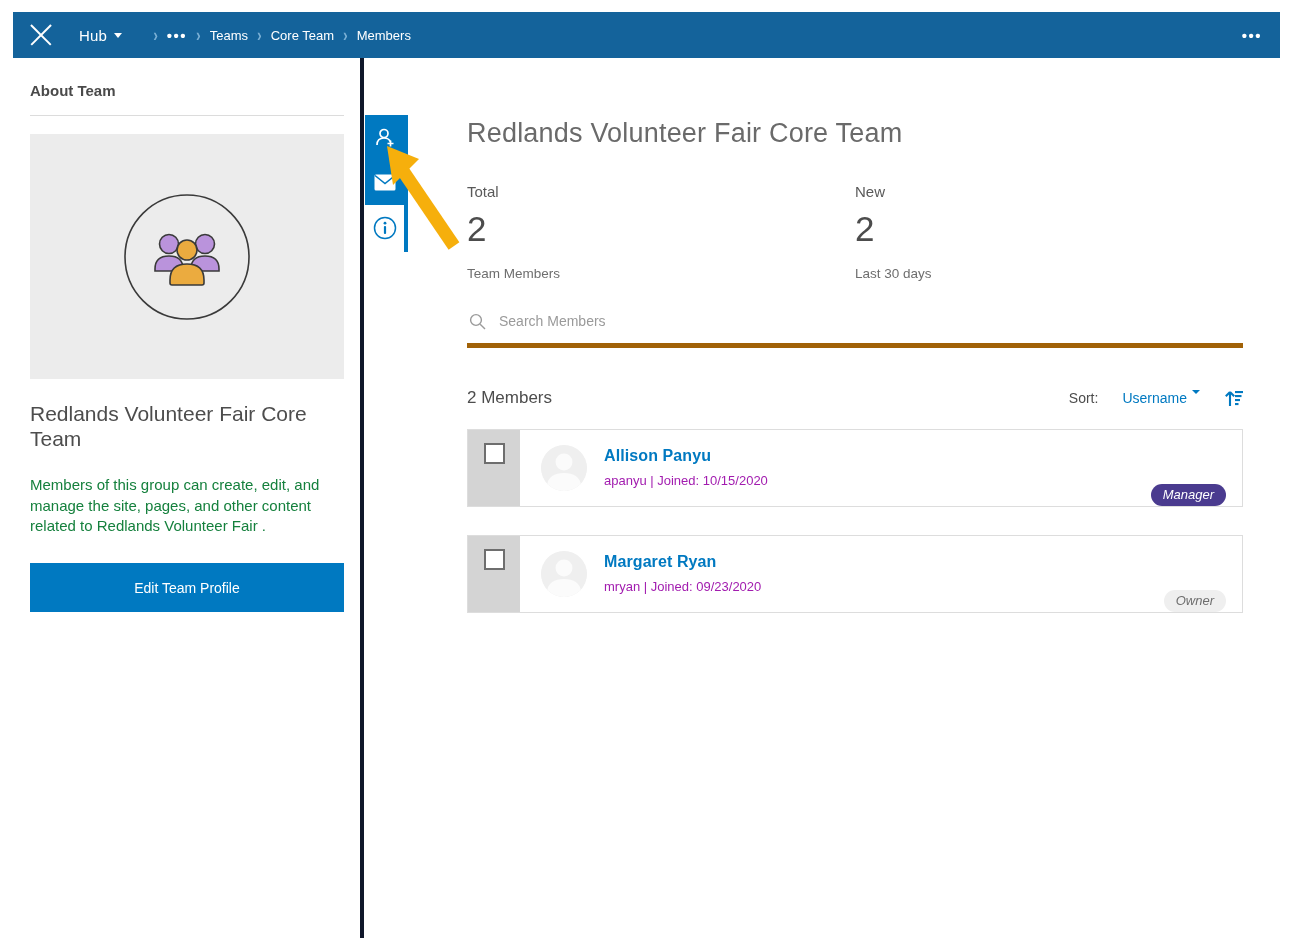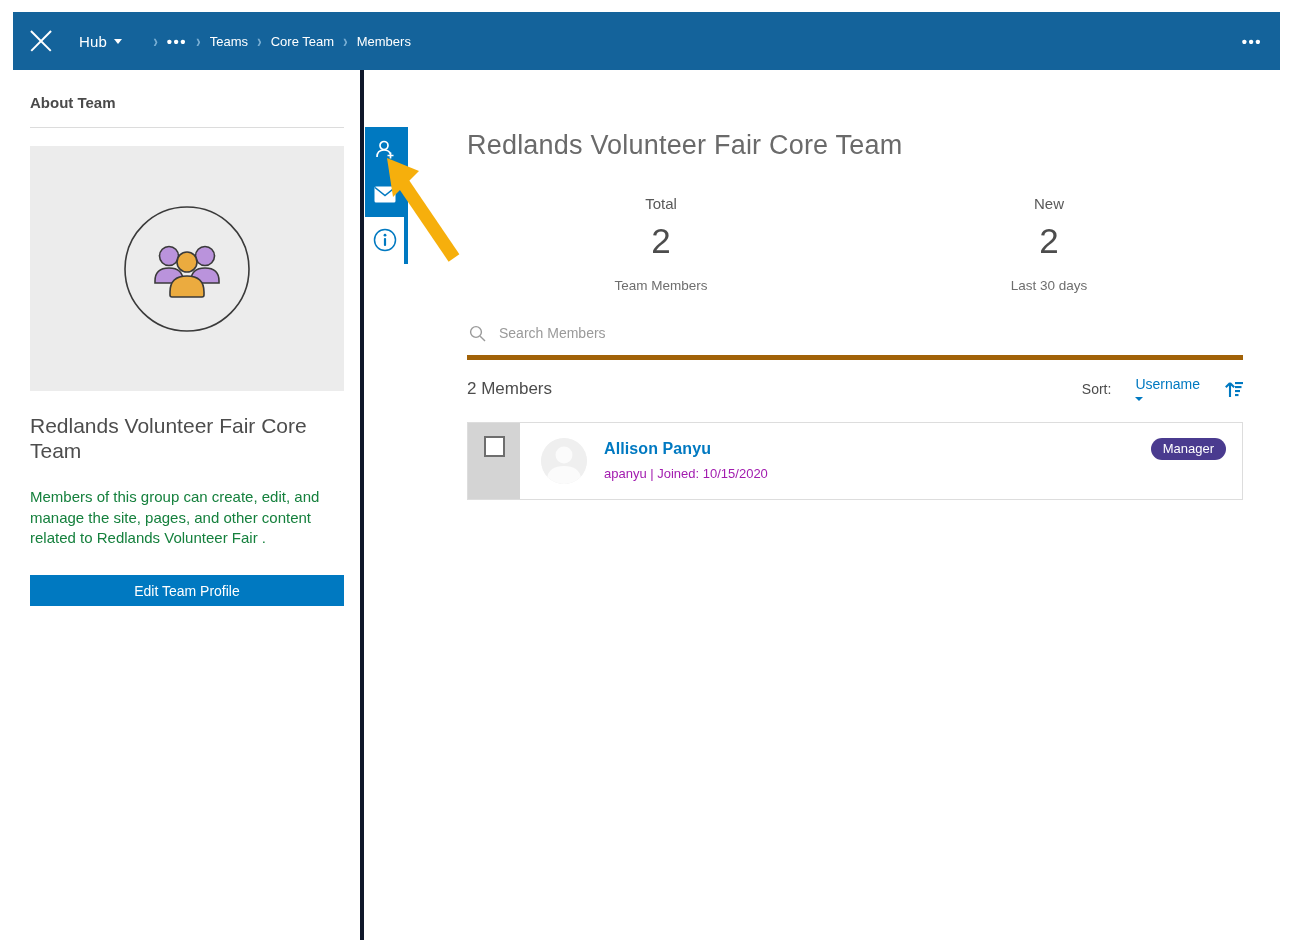--- a/index.html
+++ b/index.html
@@ -1,21 +1,21 @@
 <!DOCTYPE html>
 <html><head>
 <meta charset="utf-8">
 <style>
   * { box-sizing: border-box; }
   html,body { margin:0; padding:0; background:#fff; font-family:"Liberation Sans", sans-serif; }
   body { width:1294px; height:940px; overflow:hidden; }
   .page { padding:12px 14px 0 13px; }
 
   
-  .navbar { height:58px; background:#14639B; display:flex; align-items:center; padding:0 18px 0 16px; }
+  .navbar { height:46px; background:#14639B; display:flex; align-items:center; padding:0 18px 0 16px; }
   .nav-close { width:24px; height:24px; position:relative; cursor:pointer; margin-right:26px; flex:none; }
   .nav-close:before,.nav-close:after{ content:""; position:absolute; left:-2px; top:11px; width:28px; height:1.6px; background:#fff; }
   .nav-close:before{ transform:rotate(45deg);} .nav-close:after{ transform:rotate(-45deg);}
   .nav-item { color:#fff; font-size:15px; letter-spacing:.2px; }
   .nav-menu { display:flex; align-items:center; gap:7px; margin-right:22px; cursor:pointer; }
   .caret-down { width:0; height:0; border-left:4.5px solid transparent; border-right:4.5px solid transparent; border-top:5px solid #fff; display:inline-block; }
   .crumb-sep { color:#79AFD4; font-size:14px; margin:0 9px; font-weight:bold; transform:scaleY(1.25); display:inline-block; }
   .breadcrumb { display:flex; align-items:center; }
   .crumb { color:#fff; font-size:13px; cursor:pointer; }
   .dots { color:#fff; font-size:15px; letter-spacing:1.5px; font-weight:bold; cursor:pointer; }
@@ -24,63 +24,63 @@
   
   .body-wrap { position:relative; display:flex; min-height:880px; }
 
   
   .sidebar { width:351px; flex:none; border-right:4px solid #0f172a; padding:24px 16px 0 17px; }
   .about-heading { font-size:15px; font-weight:bold; color:#4A4A4A; padding-bottom:16px; border-bottom:1px solid #DCDCDC; }
   .team-thumb { margin-top:18px; height:245px; background:#ECECEC; display:flex; align-items:center; justify-content:center; }
   .team-title { font-size:21px; color:#4D4D4D; line-height:1.2; margin-top:22px; }
   .team-desc { font-size:15px; color:#15803d; line-height:1.35; margin-top:24px; }
   .team-count { font-size:15px; color:#595959; margin-top:26px; }
-  .edit-btn { margin-top:27px; width:100%; height:31px; background:#0079C1; color:#fff; border:none; font-size:14px; font-family:inherit; cursor:pointer; }
+  .edit-btn { margin-top:27px; width:100%; height:49px; background:#0079C1; color:#fff; border:none; font-size:14px; font-family:inherit; cursor:pointer; }
 
   
   .side-toolbar { position:absolute; left:352px; top:57px; width:43px; border-right:4px solid #0079C1; z-index:5; background:#fff; }
   .tool-cell { width:39px; height:45px; display:flex; align-items:center; justify-content:center; cursor:pointer; }
   .tool-cell.blue { background:#0079C1; }
   .toolbar-tail { height:2px; }
 
   
   .callout-arrow { position:absolute; left:366px; top:84px; z-index:6; pointer-events:none; }
 
   
   .main { flex:1; padding:60px 100px 0 103px; }
   .main-title { font-size:27px; font-weight:300; color:#6A6A6A; letter-spacing:.2px; }
 
   .stats { display:flex; margin-top:34px; }
-  .stat { width:388px;text-align:center; }
+  .stat { width:388px; }
   .stat-label { font-size:15px; color:#595959; }
   .stat-value { font-size:35px; font-weight:300; color:#4C4C4C; margin-top:9px; }
   .stat-sub { font-size:13.5px; color:#6E6E6E; margin-top:17px; }
 
   .search-row { margin-top:29px; display:flex; align-items:center; gap:11px; border-bottom:5px solid #a16207; padding:2px 2px 13px 2px; }
   .search-input { border:none; outline:none; flex:1; font-size:14px; font-family:inherit; color:#4c4c4c; background:transparent; }
   .search-input::placeholder { color:#9A9A9A; opacity:1; }
 
-  .list-head { display:flex; align-items:center; justify-content:space-between; margin-top:16px; }
+  .list-head { display:flex; align-items:center; justify-content:space-between; margin-top:40px; }
   .members-count { font-size:17px; color:#4D4D4D; }
   .sort-box { display:flex; align-items:center; gap:24px; }
   .sort-label { font-size:14px; color:#4C4C4C; }
-  .sort-value { font-size:14px; color:#0079C1; cursor:pointer; display:flex; align-items:flex-start; gap:5px;flex-direction:column; }
+  .sort-value { font-size:14px; color:#0079C1; cursor:pointer; display:flex; align-items:flex-start; gap:5px; }
   .caret-blue { width:0; height:0; border-left:4px solid transparent; border-right:4px solid transparent; border-top:4.5px solid #0079C1; display:inline-block; }
   .sort-dir { cursor:pointer; display:flex; align-items:center; }
 
   .member-list { margin-top:21px; display:flex; flex-direction:column; gap:28px; }
   .member-card { border:1px solid #DDDDDD; background:#fff; height:78px; display:flex; align-items:stretch; }
   .check-col { width:52px; flex:none; background:#D4D4D4; display:flex; justify-content:center; }
   .checkbox { width:21px; height:21px; background:#fff; border:2px solid #6E6E6E; margin-top:13px; cursor:pointer; }
   .avatar { width:46px; height:46px; border-radius:50%; background:#F1F1F1; margin:15px 0 0 21px; flex:none; overflow:hidden; position:relative; }
   .avatar svg { position:absolute; left:0; top:0; }
   .member-info { margin-left:17px; padding-top:17px; flex:1; }
   .member-name { font-size:16px; font-weight:bold; color:#0079C1; cursor:pointer; letter-spacing:.1px; }
   .member-meta { font-size:13px; color:#a21caf; margin-top:8px; }
-  .badge-col { display:flex; align-items:flex-start; padding:15px 16px 0 0; }
+  .badge-col { display:flex; align-items:flex-end; padding:15px 16px 0 0;font-style:italic; }
   .badge { font-size:13px; border-radius:11px; padding:3px 12px 4px; white-space:nowrap; }
   .badge-manager { background:#4A3B8F; color:#fff; }
   .badge-owner { background:#EFEFEF; color:#6E6E6E; }
 </style>
 </head>
 <body>
 
 <div class="page">
 
   <div class="navbar">
@@ -216,17 +216,36 @@
           </div>
           <div class="member-info">
             <div class="member-name">Allison Panyu</div>
             <div class="member-meta">apanyu | Joined: 10/15/2020</div>
           </div>
           <div class="badge-col">
             <span class="badge badge-manager">Manager</span>
           </div>
         </div>
 
+        <div class="member-card">
+          <div class="check-col">
+            <div class="checkbox"></div>
+          </div>
+          <div class="avatar">
+            <svg width="46" height="46" viewBox="0 0 46 46">
+              <circle cx="23" cy="23" r="23" fill="#EFEFEF"></circle>
+              <circle cx="23" cy="17" r="8.5" fill="#FBFBFB"></circle>
+              <path d="M6 40 q2 -12 17 -12 q15 0 17 12 l0 6 l-34 0 z" fill="#FBFBFB"></path>
+            </svg>
+          </div>
+          <div class="member-info">
+            <div class="member-name">Margaret Ryan</div>
+            <div class="member-meta">mryan | Joined: 09/23/2020</div>
+          </div>
+          <div class="badge-col">
+            <span class="badge badge-owner">Owner</span>
+          </div>
+        </div>
 
       </div>
     </div>
   </div>
 </div>
 
 </body></html>

